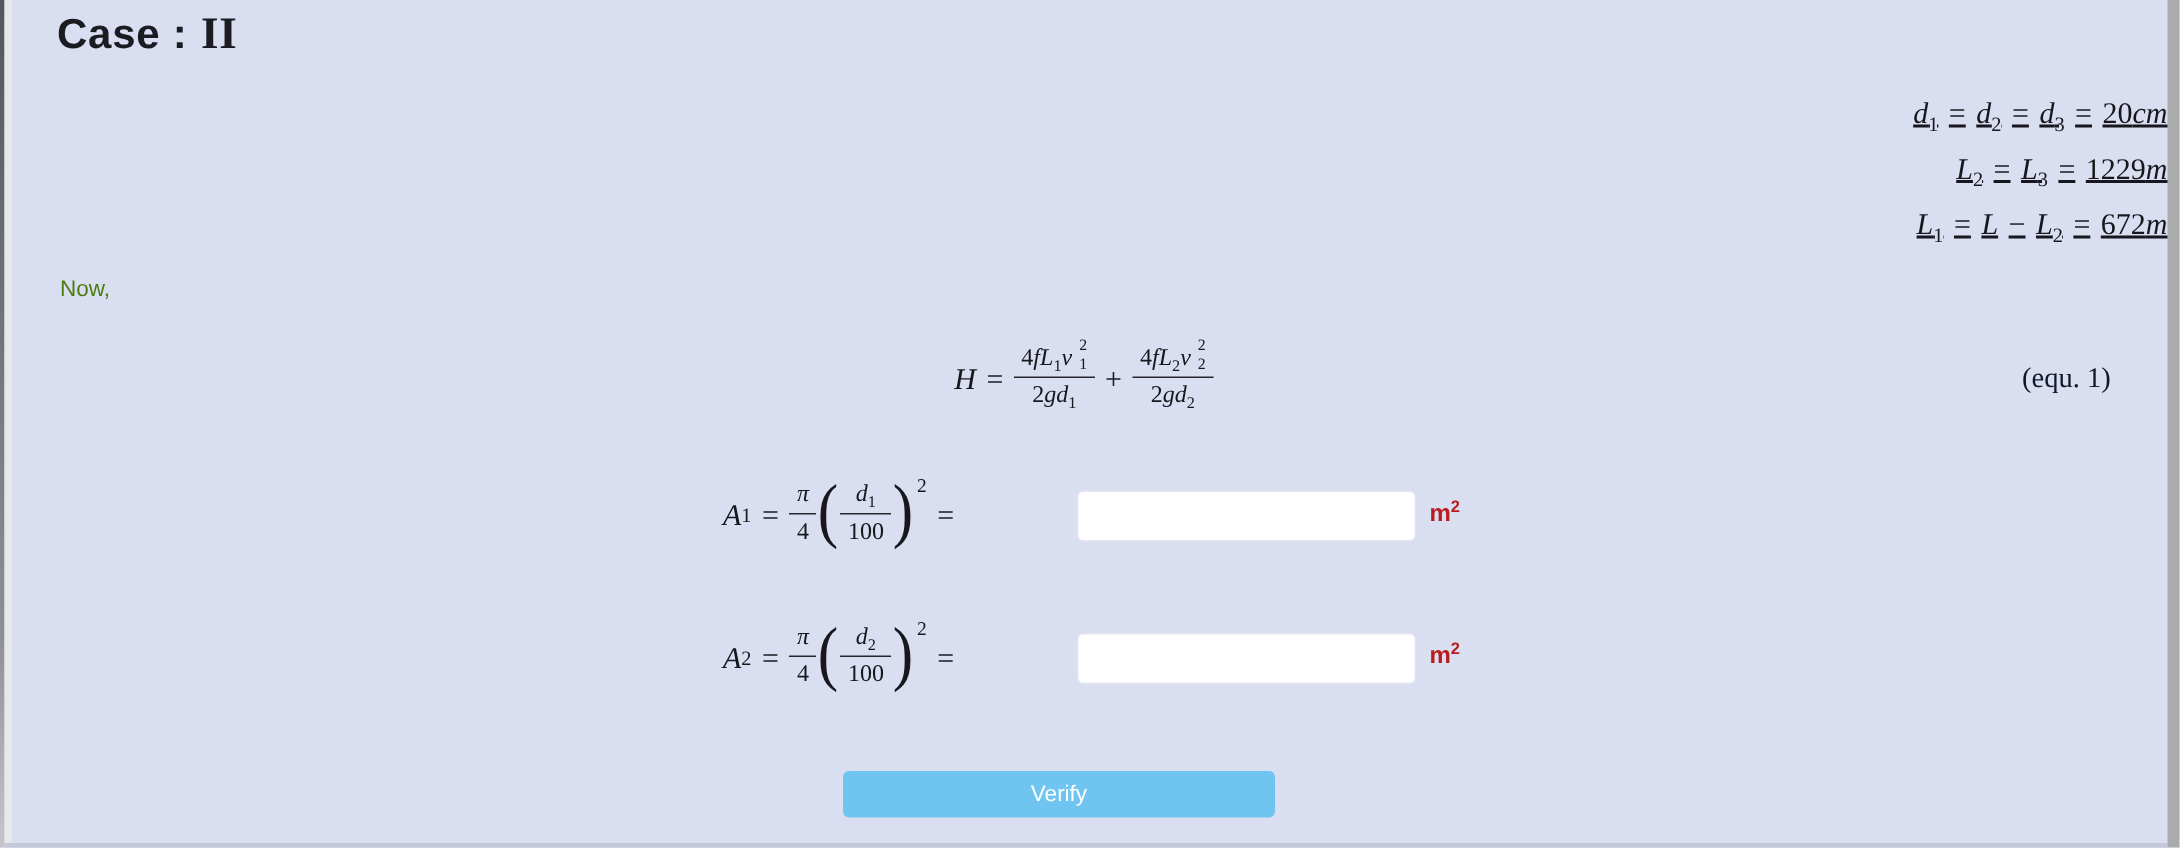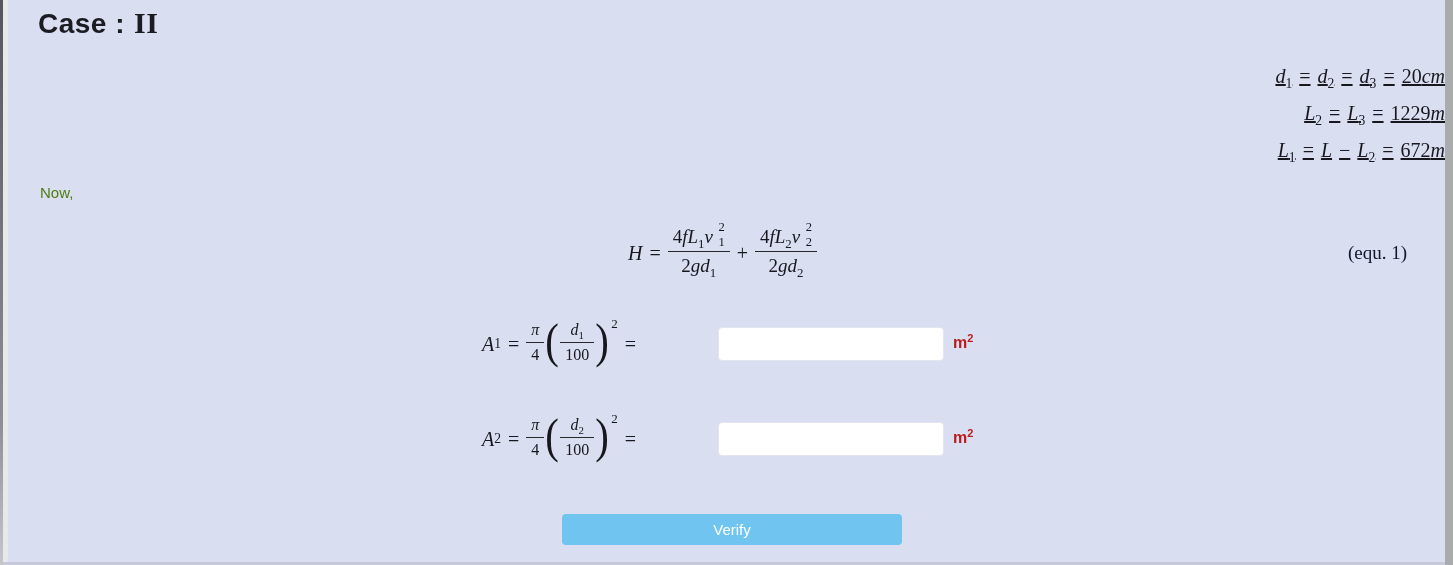--- a/index.html
+++ b/index.html
@@ -38,41 +38,41 @@
   .math-line { font-size: 20px; line-height: 37px; }
 
   .now-label { position: absolute; left: 40px; top: 184px; font-size: 15px; color: #4d7c0f; }
 
   
   .h-row { position: absolute; left: 0; right: 8px; top: 222px; height: 62px;
            display: flex; align-items: center; justify-content: center; font-size: 20px; }
   .frac { display: inline-block; vertical-align: middle; text-align: center; transform: translateY(-2px); }
   .frac .num { display: block; border-bottom: 1.4px solid #26262c; padding: 0 5px 3px; }
   .frac .den { display: block; padding: 3px 5px 0; }
-  .h-row .frac { font-size: 19px; }
+  .h-row .frac { font-size: 16px; }
   .vss { position: relative; padding-right: 0.62em; }
   .vss .ss-sup { position: absolute; right: 0; top: -0.42em; font-size: 66%; font-style: normal; }
   .vss .ss-sub { position: absolute; right: 0; bottom: -0.28em; font-size: 66%; font-style: normal; }
   .equ-label { position: absolute; left: 1348px; top: 242px; font-family: "Liberation Serif", serif;
                font-size: 19px; color: #0f172a; }
 
   
   .a-eq { position: absolute; left: 482px; height: 64px; display: flex; align-items: center; font-size: 20px; }
   .a-eq .frac { font-size: 16px; }
   .paren { font-size: 48px; font-weight: 400; line-height: 0; vertical-align: middle;
            display: inline-block; transform: translateY(-3px) scaleX(0.85); }
   .pow { font-size: 13px; position: relative; top: -20px; margin-left: 1px; }
   .answer-input { position: absolute; left: 718px; width: 226px; height: 34px;
                   background: #ffffff; border: 1px solid #e4e6ef; border-radius: 4px;
                   font-size: 16px; padding: 0 8px; color: #222; outline: none; }
   .unit-label { position: absolute; left: 953px; font-size: 16px; font-weight: 700; color: #b91c1c; }
   .unit-label sup { font-size: 11px; }
 
   
-  .verify-button { position: absolute; left: 562px; top: 514px; width: 340px; height: 31px;
+  .verify-button { position: absolute; left: 562px; top: 514px; width: 288px; height: 31px;
                    background: #6fc5ef; border: none; border-radius: 4px;
                    color: #ffffff; font-size: 15px; font-family: "Liberation Sans", sans-serif;
                    cursor: pointer; }
 </style>
 </head>
 <body>
 
 <div class="screen">
 
   <div class="edge-left-dark"></div>

